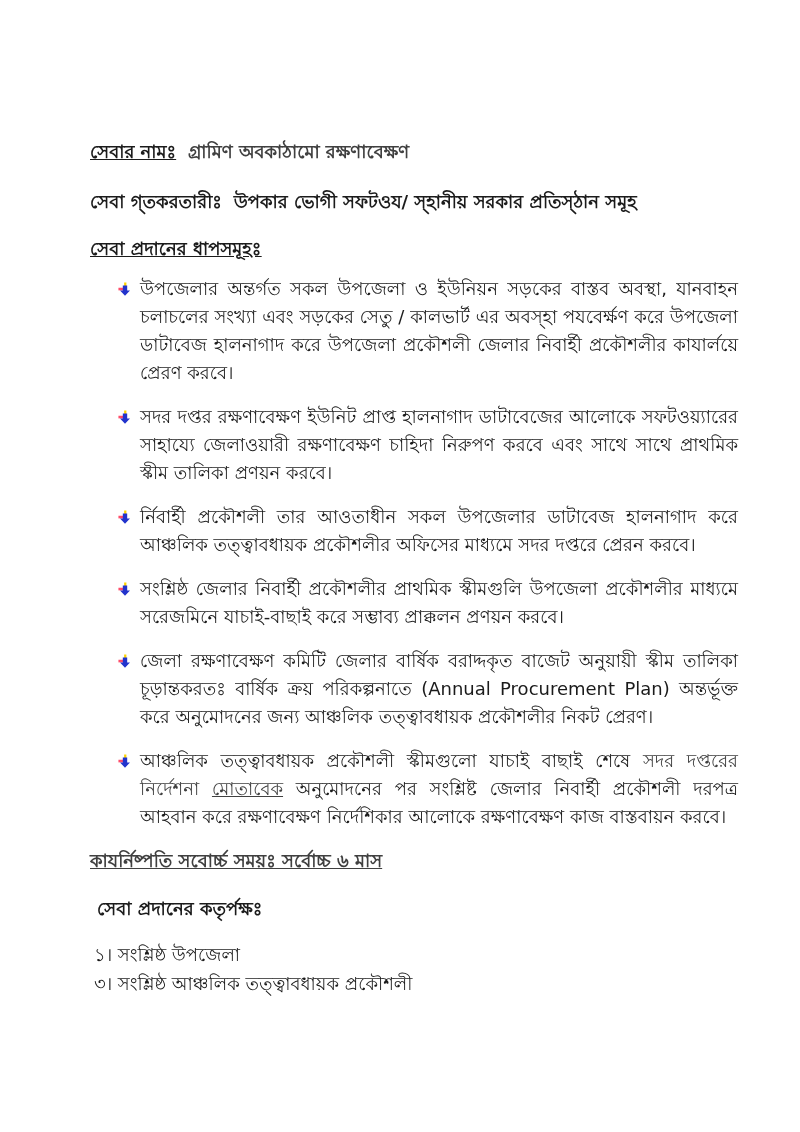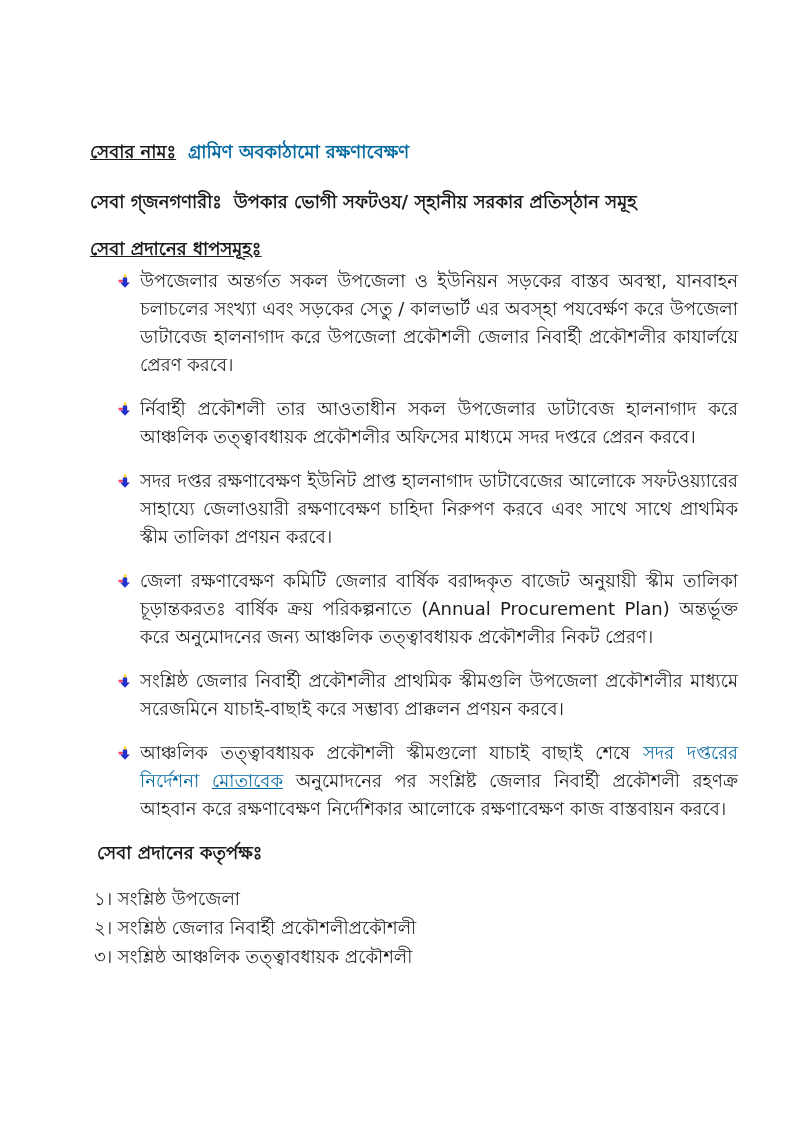--- a/index.html
+++ b/index.html
@@ -17,36 +17,36 @@
   .page {
     box-sizing: border-box;
     width: 800px;
     height: 1132px;
     padding: 138px 62px 40px 90px;
     font-size: 18px;
     line-height: 28px;
   }
   .bold { font-weight: bold; }
   .underline { text-decoration: underline; }
-  .red { color: #0369a1; }
+  .red { color: #404040; }
   .label { margin-right: 6px; margin-top: 22px; }
 
   p.h1 { margin: 0 0 22px 0; }
   p.h2 { margin: 0 0 19px 0; }
   p.h3 { margin: 0; text-decoration: underline; }
 
   ul.steps {
     list-style: none;
     margin: 3px 0 0 0;
     padding: 0 0 0 28px;
   }
   ul.steps li {
     display: flex;
     align-items: flex-start;
-    margin: 4px 0 16px 0;
+    margin: 12px 0 16px 0;
   }
   .bullet-icon {
     flex: 0 0 14px;
     width: 14px;
     margin: 7px 8px 0 0;
   }
   .step-text {
     flex: 1;
     text-align: justify;
   }
@@ -65,21 +65,21 @@
 <body>
 
 <div class="page">
 
   <p class="h1">
     <span class="bold underline label">সেবার নামঃ</span>
     <span class="bold red">গ্রামিণ অবকাঠামো রক্ষণাবেক্ষণ</span>
   </p>
 
   <p class="h2">
-    <span class="bold label">সেবা গ্জনগণারীঃ</span>
+    <span class="bold label">সেবা গ্তকরতারীঃ</span>
     <span class="bold">উপকার ভোগী সফটওয/ স্হানীয় সরকার প্রতিস্ঠান সমূহ</span>
   </p>
 
   <p class="h3">
     <span class="bold underline">সেবা প্রদানের ধাপসমূহঃ</span>
   </p>
 
   <ul class="steps">
 
     <li>
@@ -90,65 +90,67 @@
       </svg>
       <span class="step-text">উপজেলার অন্তর্গত সকল উপজেলা ও ইউনিয়ন সড়কের বাস্তব অবস্থা, যানবাহন চলাচলের সংখ্যা এবং সড়কের সেতু / কালভার্ট এর অবস্হা পযবের্ক্ষণ করে উপজেলা ডাটাবেজ হালনাগাদ করে উপজেলা প্রকৌশলী জেলার  নিবার্হী প্রকৌশলীর কাযার্লয়ে প্রেরণ  করবে।</span>
     </li>
 
     <li>
       <svg class="bullet-icon" viewBox="0 0 16 16" width="14" height="15" aria-hidden="true">
         <rect x="7" y="0" width="2.6" height="6.5" fill="#ffd400"></rect>
         <rect x="0.5" y="6" width="6" height="3" fill="#ff4d6a"></rect>
         <path d="M5.5 3.5 h5 v5.5 h3.2 L8 15 2.3 9 h3.2 Z" fill="#2233cc"></path>
       </svg>
+      <span class="step-text">সদর দপ্তর রক্ষণাবেক্ষণ ইউনিট প্রাপ্ত হালনাগাদ ডাটাবেজের আলোকে সফটওয়্যারের সাহায্যে জেলাওয়ারী রক্ষণাবেক্ষণ চাহিদা নিরুপণ করবে এবং সাথে সাথে প্রাথমিক স্কীম তালিকা প্রণয়ন করবে।</span>
+    </li>
+
+    <li>
+      <svg class="bullet-icon" viewBox="0 0 16 16" width="14" height="15" aria-hidden="true">
+        <rect x="7" y="0" width="2.6" height="6.5" fill="#ffd400"></rect>
+        <rect x="0.5" y="6" width="6" height="3" fill="#ff4d6a"></rect>
+        <path d="M5.5 3.5 h5 v5.5 h3.2 L8 15 2.3 9 h3.2 Z" fill="#2233cc"></path>
+      </svg>
       <span class="step-text">র্নিবার্হী প্রকৌশলী তার আওতাধীন সকল উপজেলার ডাটাবেজ হালনাগাদ করে আঞ্চলিক তত্ত্বাবধায়ক প্রকৌশলীর অফিসের মাধ্যমে সদর দপ্তরে প্রেরন করবে।</span>
     </li>
 
     <li>
       <svg class="bullet-icon" viewBox="0 0 16 16" width="14" height="15" aria-hidden="true">
         <rect x="7" y="0" width="2.6" height="6.5" fill="#ffd400"></rect>
         <rect x="0.5" y="6" width="6" height="3" fill="#ff4d6a"></rect>
         <path d="M5.5 3.5 h5 v5.5 h3.2 L8 15 2.3 9 h3.2 Z" fill="#2233cc"></path>
       </svg>
-      <span class="step-text">সদর দপ্তর রক্ষণাবেক্ষণ ইউনিট প্রাপ্ত হালনাগাদ ডাটাবেজের আলোকে সফটওয়্যারের সাহায্যে জেলাওয়ারী রক্ষণাবেক্ষণ চাহিদা নিরুপণ করবে এবং সাথে সাথে প্রাথমিক স্কীম তালিকা প্রণয়ন করবে।</span>
+      <span class="step-text">সংশ্লিষ্ঠ জেলার নিবার্হী প্রকৌশলীর  প্রাথমিক স্কীমগুলি উপজেলা প্রকৌশলীর মাধ্যমে সরেজমিনে যাচাই-বাছাই করে সম্ভাব্য প্রাক্কলন প্রণয়ন করবে।</span>
     </li>
 
     <li>
       <svg class="bullet-icon" viewBox="0 0 16 16" width="14" height="15" aria-hidden="true">
         <rect x="7" y="0" width="2.6" height="6.5" fill="#ffd400"></rect>
         <rect x="0.5" y="6" width="6" height="3" fill="#ff4d6a"></rect>
         <path d="M5.5 3.5 h5 v5.5 h3.2 L8 15 2.3 9 h3.2 Z" fill="#2233cc"></path>
       </svg>
       <span class="step-text">জেলা রক্ষণাবেক্ষণ কমিটি জেলার বার্ষিক বরাদ্দকৃত বাজেট অনুয়ায়ী স্কীম তালিকা চূড়ান্তকরতঃ বার্ষিক ক্রয় পরিকল্পনাতে (Annual Procurement Plan) অন্তর্ভূক্ত করে অনুমোদনের জন্য আঞ্চলিক তত্ত্বাবধায়ক প্রকৌশলীর নিকট প্রেরণ।</span>
     </li>
 
     <li>
       <svg class="bullet-icon" viewBox="0 0 16 16" width="14" height="15" aria-hidden="true">
         <rect x="7" y="0" width="2.6" height="6.5" fill="#ffd400"></rect>
         <rect x="0.5" y="6" width="6" height="3" fill="#ff4d6a"></rect>
         <path d="M5.5 3.5 h5 v5.5 h3.2 L8 15 2.3 9 h3.2 Z" fill="#2233cc"></path>
       </svg>
-      <span class="step-text">সংশ্লিষ্ঠ জেলার নিবার্হী প্রকৌশলীর  প্রাথমিক স্কীমগুলি উপজেলা প্রকৌশলীর মাধ্যমে সরেজমিনে যাচাই-বাছাই করে সম্ভাব্য প্রাক্কলন প্রণয়ন করবে।</span>
-    </li>
-
-    <li>
-      <svg class="bullet-icon" viewBox="0 0 16 16" width="14" height="15" aria-hidden="true">
-        <rect x="7" y="0" width="2.6" height="6.5" fill="#ffd400"></rect>
-        <rect x="0.5" y="6" width="6" height="3" fill="#ff4d6a"></rect>
-        <path d="M5.5 3.5 h5 v5.5 h3.2 L8 15 2.3 9 h3.2 Z" fill="#2233cc"></path>
-      </svg>
-      <span class="step-text"><span>আঞ্চলিক তত্ত্বাবধায়ক প্রকৌশলী স্কীমগুলো যাচাই বাছাই শেষে </span><span class="red">সদর দপ্তরের নির্দেশনা </span><span class="red underline">মোতাবেক</span><span> অনুমোদনের পর সংশ্লিষ্ট জেলার নিবার্হী প্রকৌশলী রহণক্র আহবান করে রক্ষণাবেক্ষণ নির্দেশিকার আলোকে রক্ষণাবেক্ষণ কাজ বাস্তবায়ন করবে।</span></span>
+      <span class="step-text"><span>আঞ্চলিক তত্ত্বাবধায়ক প্রকৌশলী স্কীমগুলো যাচাই বাছাই শেষে </span><span class="red">সদর দপ্তরের নির্দেশনা </span><span class="red underline">মোতাবেক</span><span> অনুমোদনের পর সংশ্লিষ্ট জেলার নিবার্হী প্রকৌশলী দরপত্র আহবান করে রক্ষণাবেক্ষণ নির্দেশিকার আলোকে রক্ষণাবেক্ষণ কাজ বাস্তবায়ন করবে।</span></span>
     </li>
 
   </ul>
 
+  <p class="time-heading">
+    <span class="bold red underline">কাযর্নিষ্পতি সবোর্চ্চ সময়ঃ সর্বোচ্চ ৬ মাস</span>
+  </p>
 
   <p class="auth-heading">
     <span class="bold">সেবা প্রদানের কতৃর্পক্ষঃ</span>
   </p>
 
   <ul class="authorities">
     <li>১। সংশ্লিষ্ঠ উপজেলা</li>
-    <li>২। সংশ্লিষ্ঠ জেলার নিবার্হী  প্রকৌশলীপ্রকৌশলী</li>
     <li>৩। সংশ্লিষ্ঠ আঞ্চলিক তত্ত্বাবধায়ক প্রকৌশলী</li>
   </ul>
 
 </div>
 
 </body></html>

